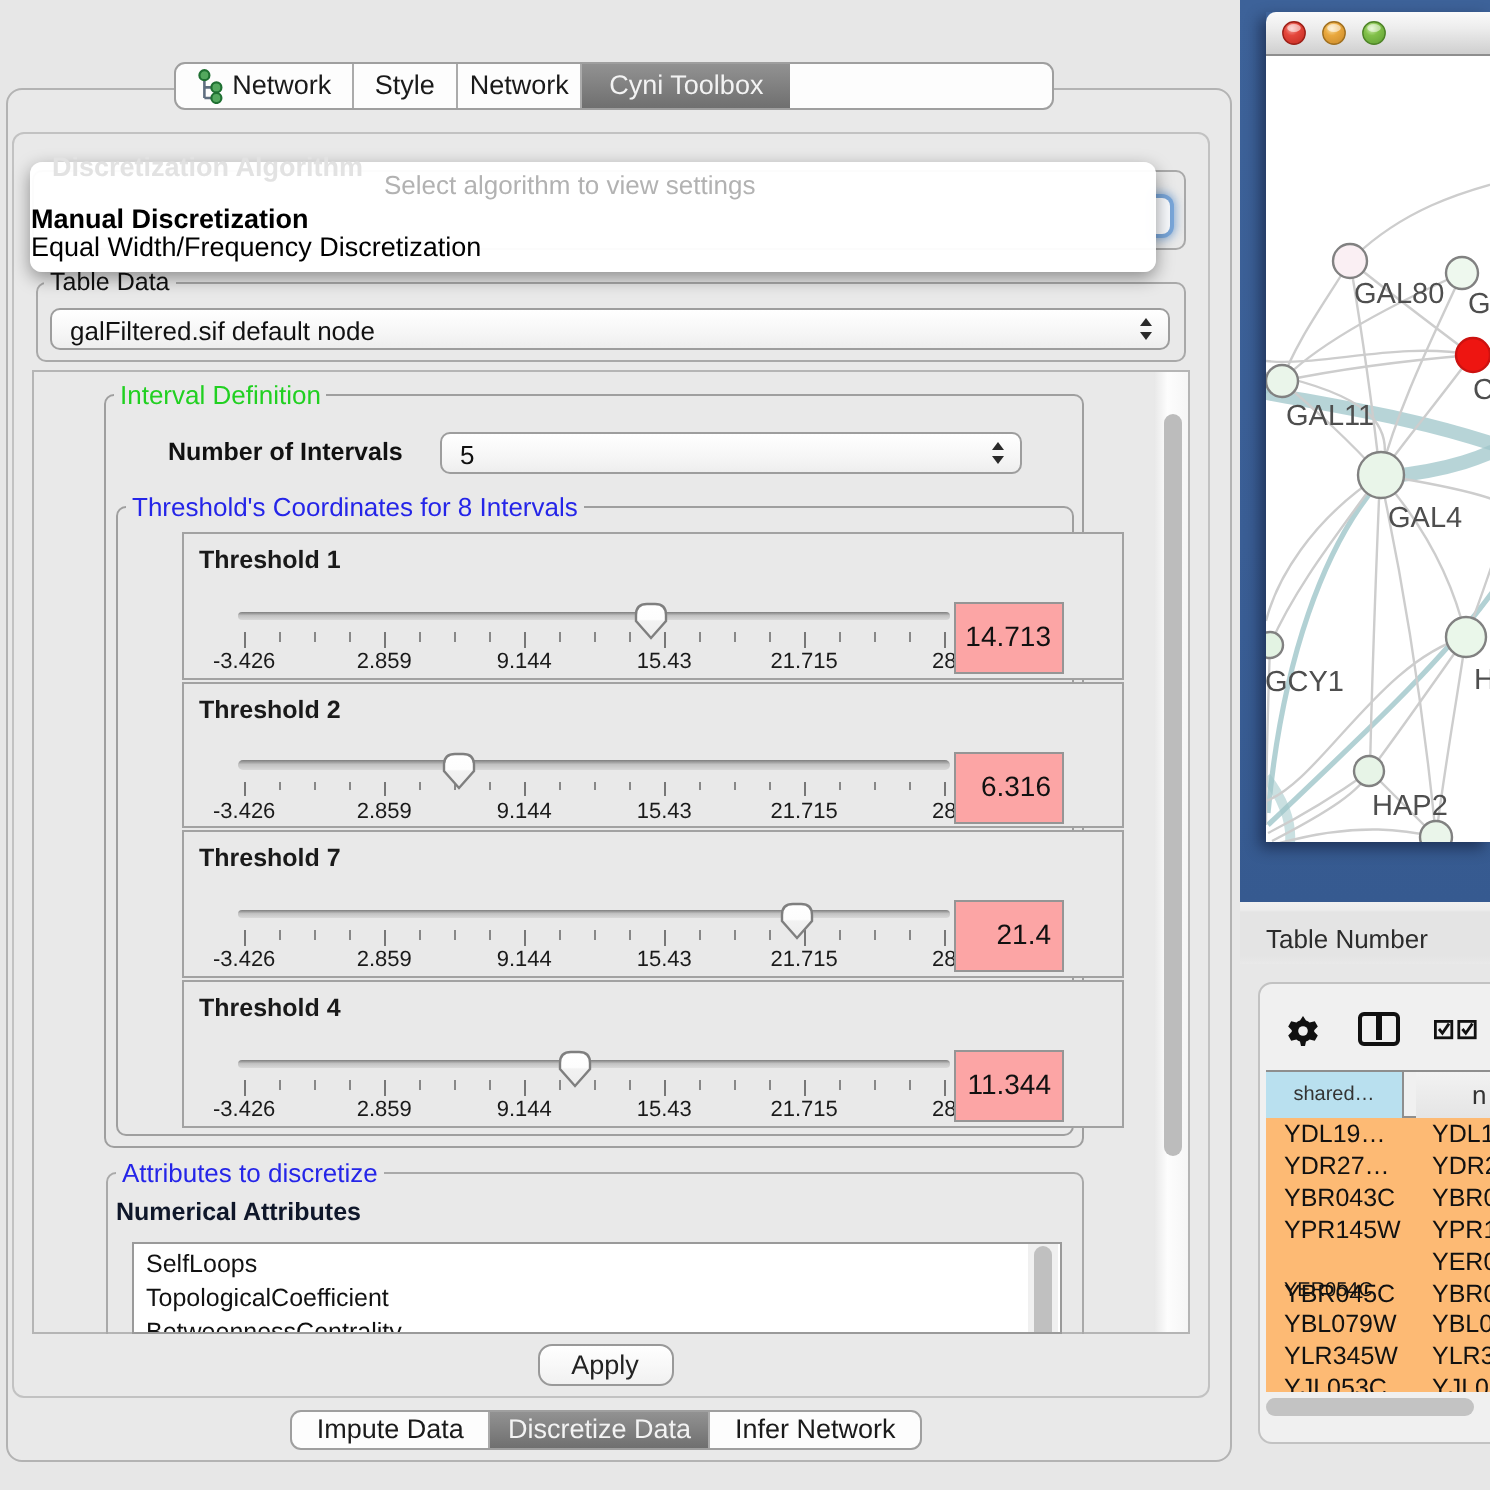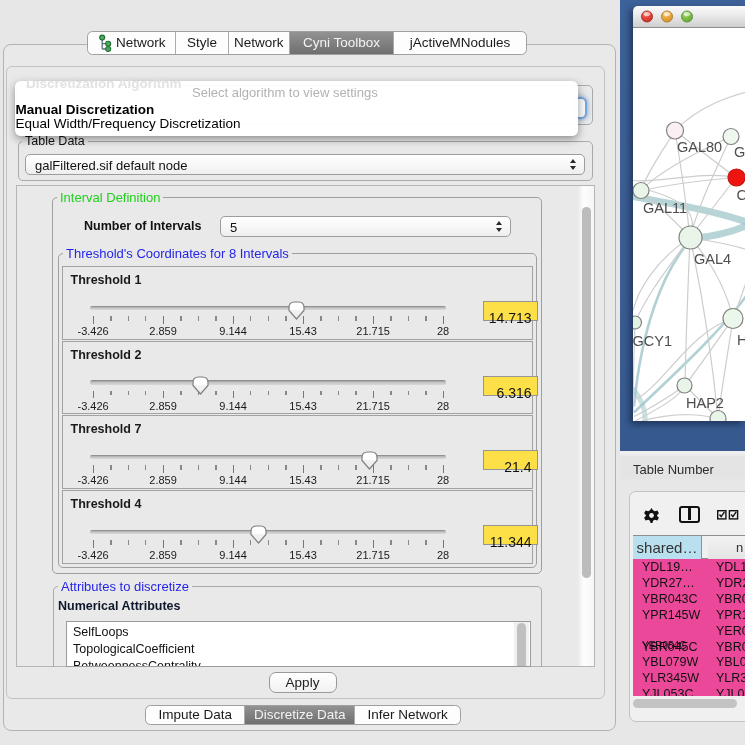--- a/index.html
+++ b/index.html
@@ -5,23 +5,23 @@
 html,body { width:745px; height:745px; }
 body { font-family:"Liberation Sans", sans-serif; background:#e7e7e7; position:relative; overflow:hidden; }
 .abs { position:absolute; }
 .grp { position:absolute; border:1px solid #a9a9a9; border-radius:5px; }
 .grptitle { position:absolute; background:#e9e9e9; padding:0 3px; font-size:12.5px; line-height:13px; }
 .combo { position:absolute; background:linear-gradient(#ffffff,#f6f6f6 60%,#eeeeee); border:1px solid #9d9d9d; border-radius:5px; font-size:13px; color:#111; }
 .combo .tx { position:absolute; left:9px; top:3px; }
 .combo .st { position:absolute; right:4px; top:1px; bottom:1px; width:14px; }
 .combo .st:before { content:""; position:absolute; left:4px; top:3px; border-left:3.5px solid transparent; border-right:3.5px solid transparent; border-bottom:4.5px solid #2a2a2a; }
 .combo .st:after { content:""; position:absolute; left:4px; bottom:3px; border-left:3.5px solid transparent; border-right:3.5px solid transparent; border-top:4.5px solid #2a2a2a; }
-.trow { position:absolute; border:1px solid #a2a2a2; background:#e9e9e9; }
+.trow { position:absolute; border:1px solid #a2a2a2; background:#e9e9e9;margin-left:29px; }
 .track { position:absolute; height:4.5px; border-radius:2.5px; background:linear-gradient(#7e7e7e,#c2c2c2 45%,#d8d8d8); }
-.vbox { position:absolute; left:420px; top:34px; width:55px; height:20px; background:#fde047; border:1px solid #959595; }
+.vbox { position:absolute; left:385px; top:34px; width:55px; height:36px; background:#fca5a5; border:1px solid #959595; }
 .vbox span { position:absolute; right:5px; top:8px; font-size:14px; color:#111; }
 .seg { position:absolute; display:flex; height:24.5px; border:1px solid #9f9f9f; border-radius:5.5px; background:#fdfdfd; overflow:hidden; font-size:13.5px; color:#1a1a1a; }
 .seg > div { display:flex; align-items:center; justify-content:center; border-right:1px solid #ababab; height:100%; }
 .seg > div:last-child { border-right:none; }
 .seg .sel { background:linear-gradient(#929292,#6f6f6f); color:#f3f3f3; }
 </style></head>
 <body>
 
 <div class="abs" style="left:0;top:0;width:2px;height:745px;background:#d6d6d6"></div>
 <div class="abs" style="left:0;top:0;width:618px;height:745px;background:#e7e7e7">
@@ -34,21 +34,20 @@
   <div class="seg" style="left:87px;top:30.5px;width:440px">
     <div style="width:88.7px"><svg width="14" height="18" viewBox="0 0 14 18" style="margin-right:4px">
           <path d="M4.2 4 L4.2 15 M4.2 9.7 L9.8 9.7 M4.2 15 L9.8 15" stroke="#5f6e80" stroke-width="1.3" fill="none"></path>
           <circle cx="4.2" cy="3.6" r="2.5" fill="#53a85e" stroke="#1f7032" stroke-width="1.1"></circle>
           <circle cx="10.2" cy="9.7" r="2.5" fill="#53a85e" stroke="#1f7032" stroke-width="1.1"></circle>
           <circle cx="10.2" cy="15" r="2.5" fill="#53a85e" stroke="#1f7032" stroke-width="1.1"></circle>
         </svg>Network</div>
     <div style="width:52.5px">Style</div>
     <div style="width:61.8px">Network</div>
     <div class="sel" style="width:104.4px">Cyni Toolbox</div>
-    <div style="width:132.6px">jActiveMNodules</div>
   </div>
 
   <div class="grp" style="left:16px;top:85px;width:577px;height:40px"></div>
 
   <div class="abs" style="left:577px;top:96.5px;width:10px;height:22px;background:#f8fafd;border:2.2px solid #78a5d8;border-left:none;border-radius:0 6px 6px 0;box-shadow:0 0 4px 1px rgba(96,146,205,0.65)"></div>
 
   <div class="grp" style="left:17.5px;top:141px;width:575px;height:39.5px"></div>
   <div class="grptitle" style="left:22px;top:135px;color:#111">Table Data</div>
   <div class="combo" style="left:25px;top:154px;width:560px;height:20.5px">
     <span class="tx">galFiltered.sif default node</span>
@@ -325,26 +324,26 @@
   <svg class="abs" style="left:97px;top:28px" width="22" height="10" viewBox="0 0 22 10">
       <g stroke="#111" fill="none" stroke-width="1.4">
         <rect x="0.7" y="0.7" width="8.2" height="8.2"></rect>
         <path d="M2.5 4.5 L4.2 6.6 L7.5 1.8"></path>
         <rect x="12.4" y="0.7" width="8.2" height="8.2"></rect>
         <path d="M14.2 4.5 L15.9 6.6 L19.2 1.8"></path>
       </g>
     </svg>
 
   <div class="abs" style="left:13px;top:52.5px;width:112px;height:24.5px;border-top:1px solid #8e8e8e;border-bottom:1px solid #8e8e8e">
-    <div style="position:absolute;left:0;top:0;width:69px;height:24.5px;background:#b9e0ef;border-right:1px solid #8e8e8e;text-align:center;font-size:15px;color:#333;line-height:24px">shared…</div>
+    <div style="position:absolute;left:0;top:0;width:69px;height:24.5px;background:#b9e0ef;border-right:1px solid #8e8e8e;text-align:center;font-size:10px;color:#333;line-height:24px">shared…</div>
     <div style="position:absolute;left:75px;top:0;width:37px;height:24.5px;background:linear-gradient(#f2f2f2,#e4e4e4);font-size:13px;color:#333;line-height:24px">
         <span style="position:absolute;left:28px">n</span>
       </div>
   </div>
-  <div class="abs" style="left:13px;top:77px;width:112px;height:137px;background:#ec4899;overflow:hidden">
+  <div class="abs" style="left:13px;top:77px;width:112px;height:137px;background:#fdba74;overflow:hidden">
     <div style="position:absolute;left:0;top:0.0px;width:116px;height:15.9px">
         <span style="position:absolute;left:9px;top:1px;font-size:12.5px;color:#111">YDL19…</span>
         <span style="position:absolute;left:83px;top:1px;font-size:12.5px;color:#111">YDL1</span>
       </div>
       <div style="position:absolute;left:0;top:15.9px;width:116px;height:15.9px">
         <span style="position:absolute;left:9px;top:1px;font-size:12.5px;color:#111">YDR27…</span>
         <span style="position:absolute;left:83px;top:1px;font-size:12.5px;color:#111">YDR2</span>
       </div>
       <div style="position:absolute;left:0;top:31.8px;width:116px;height:15.9px">
         <span style="position:absolute;left:9px;top:1px;font-size:12.5px;color:#111">YBR043C</span>

